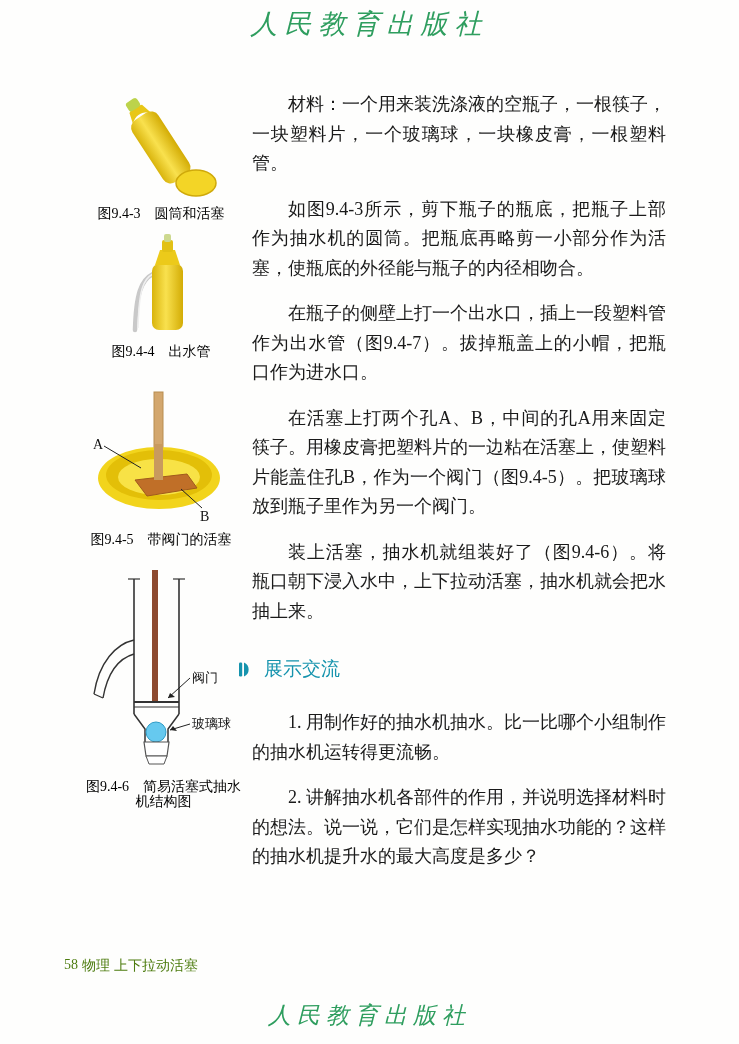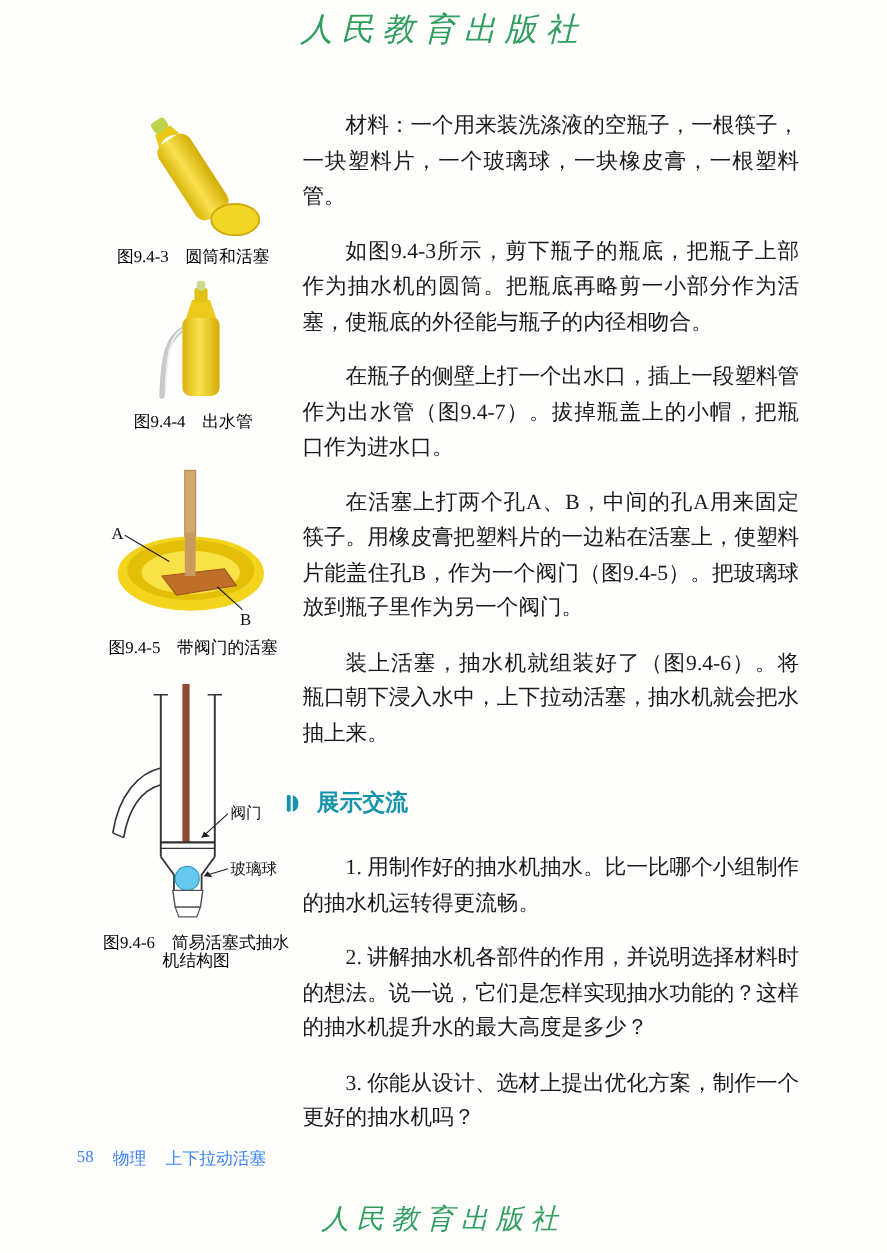--- a/index.html
+++ b/index.html
@@ -14,24 +14,24 @@
   .figure{position:absolute;left:60px;width:170px;text-align:center;margin:16px;}
   .figure svg{display:block;margin:0 auto;}
   .figure figcaption{margin-top:7px;font-size:14px;color:#000;white-space:nowrap;}
   #fig1{top:80px;} #fig2{top:216px;} #fig3{top:370px;} #fig4{top:550px;}
   #fig4 figcaption{white-space:normal;text-align:center;padding-left:5px;line-height:15px;}
 
   .body-col{position:absolute;left:236px;top:74px;width:446px;}
   .body-col p{font-size:18px;line-height:29.5px;text-indent:2em;text-align:justify;margin:16px;color:#1a1a1a;}
 
   .section-header{display:flex;align-items:center;gap:9px;margin:30px 0 26px 2px;color:#1593ad;
-                  font-family:"Liberation Sans","DejaVu Sans",sans-serif;font-weight:bold;font-size:19px;}
+                  font-family:"Liberation Sans","DejaVu Sans",sans-serif;font-weight:normal;font-size:19px;}
   .section-header svg{flex:0 0 auto;}
 
-  .footer{position:absolute;left:64px;top:957px;font-size:14px;display:flex;gap:16px;color:#3b82f6;}
+  .footer{position:absolute;left:64px;top:957px;font-size:14px;display:flex;gap:4px;color:#4d7c0f;}
 
   svg text{font-family:"Liberation Serif",serif;}
 </style>
 </head>
 <body>
 
 <div class="page">
 
   <div class="logo top">人民教育出版社</div>
 
@@ -119,21 +119,20 @@
     <div class="section-header">
       <svg width="17" height="17" viewBox="0 0 17 17">
         <rect x="1" y="1.5" width="3.2" height="14" rx="1.2" fill="#1593ad"></rect>
         <path d="M6 1.5 A 7.6 7.6 0 0 1 6 15.5 Z" fill="#1593ad"></path>
       </svg>
       <span>展示交流</span>
     </div>
 
     <p>1. 用制作好的抽水机抽水。比一比哪个小组制作的抽水机运转得更流畅。</p>
     <p>2. 讲解抽水机各部件的作用，并说明选择材料时的想法。说一说，它们是怎样实现抽水功能的？这样的抽水机提升水的最大高度是多少？</p>
-    <p>3. 你能从设计、选材上提出优化方案，制作一个更好的抽水机吗？</p>
   </div>
 
   <div class="footer">
     <span>58</span>
     <span>物理</span>
     <span>上下拉动活塞</span>
   </div>
 
   <div class="logo bottom">人民教育出版社</div>
 

